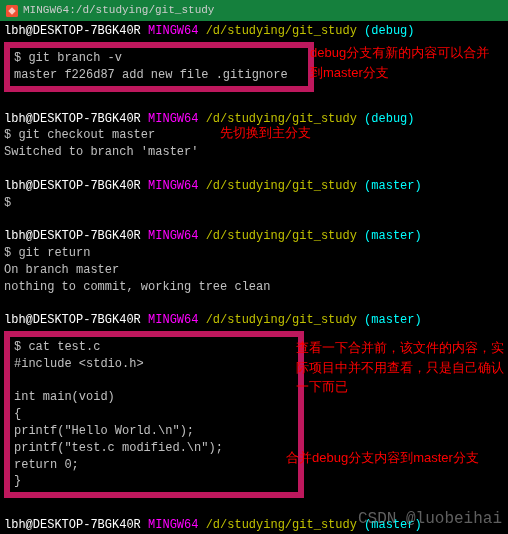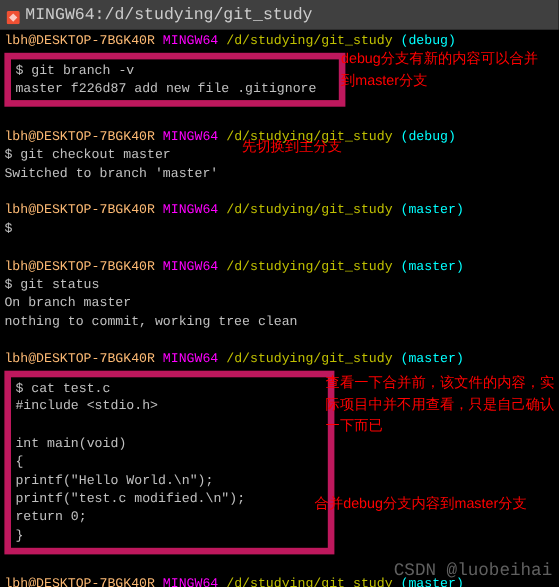--- a/index.html
+++ b/index.html
@@ -8,41 +8,41 @@
     background: #000;
     font-family: Consolas, "Courier New", monospace;
     font-size: 12px;
     line-height: 1.4;
     width: 508px;
     height: 534px;
     position: relative;
     overflow: hidden;
   }
   .titlebar {
-    background: #404040;
+    background: #15803d;
     color: #ccc;
     padding: 3px 6px;
-    font-size: 15px;
+    font-size: 11px;
     display: flex;
     align-items: center;
     gap: 5px;
   }
   .titlebar-icon {
     width: 12px;
     height: 12px;
     display: inline-block;
   }
   .terminal {
     padding: 2px 4px;
     color: #c0c0c0;
   }
   .prompt-line {
     color: #00ff00;
   }
-  .prompt-user { color: #fdba74; }
+  .prompt-user { color: #ffffff; }
   .prompt-mingw { color: #ff00ff; }
   .prompt-path { color: #c0c000; }
   .prompt-branch { color: #00ffff; }
   .cmd { color: #c0c0c0; }
   .debug-branch { color: #00ff00; }
   .redbox {
     border: 6px solid #be185d;
     padding: 2px 4px;
     margin: 2px 0;
     position: relative;
@@ -105,21 +105,21 @@
   <div class="prompt-line">
     <span class="prompt-user">lbh@DESKTOP-7BGK40R</span> <span class="prompt-mingw">MINGW64</span> <span class="prompt-path">/d/studying/git_study</span> <span class="prompt-branch">(master)</span>
   </div>
   <div class="cmd">$</div>
   <br>
 
   
   <div class="prompt-line">
     <span class="prompt-user">lbh@DESKTOP-7BGK40R</span> <span class="prompt-mingw">MINGW64</span> <span class="prompt-path">/d/studying/git_study</span> <span class="prompt-branch">(master)</span>
   </div>
-  <div class="cmd">$ git status</div>
+  <div class="cmd">$ git return</div>
   <div class="cmd">On branch master</div>
   <div class="cmd">nothing to commit, working tree clean</div>
   <br>
 
   
   <div class="prompt-line">
     <span class="prompt-user">lbh@DESKTOP-7BGK40R</span> <span class="prompt-mingw">MINGW64</span> <span class="prompt-path">/d/studying/git_study</span> <span class="prompt-branch">(master)</span>
   </div>
   <div class="redbox" style="width:280px;">
     <div class="cmd">$ cat test.c</div>

